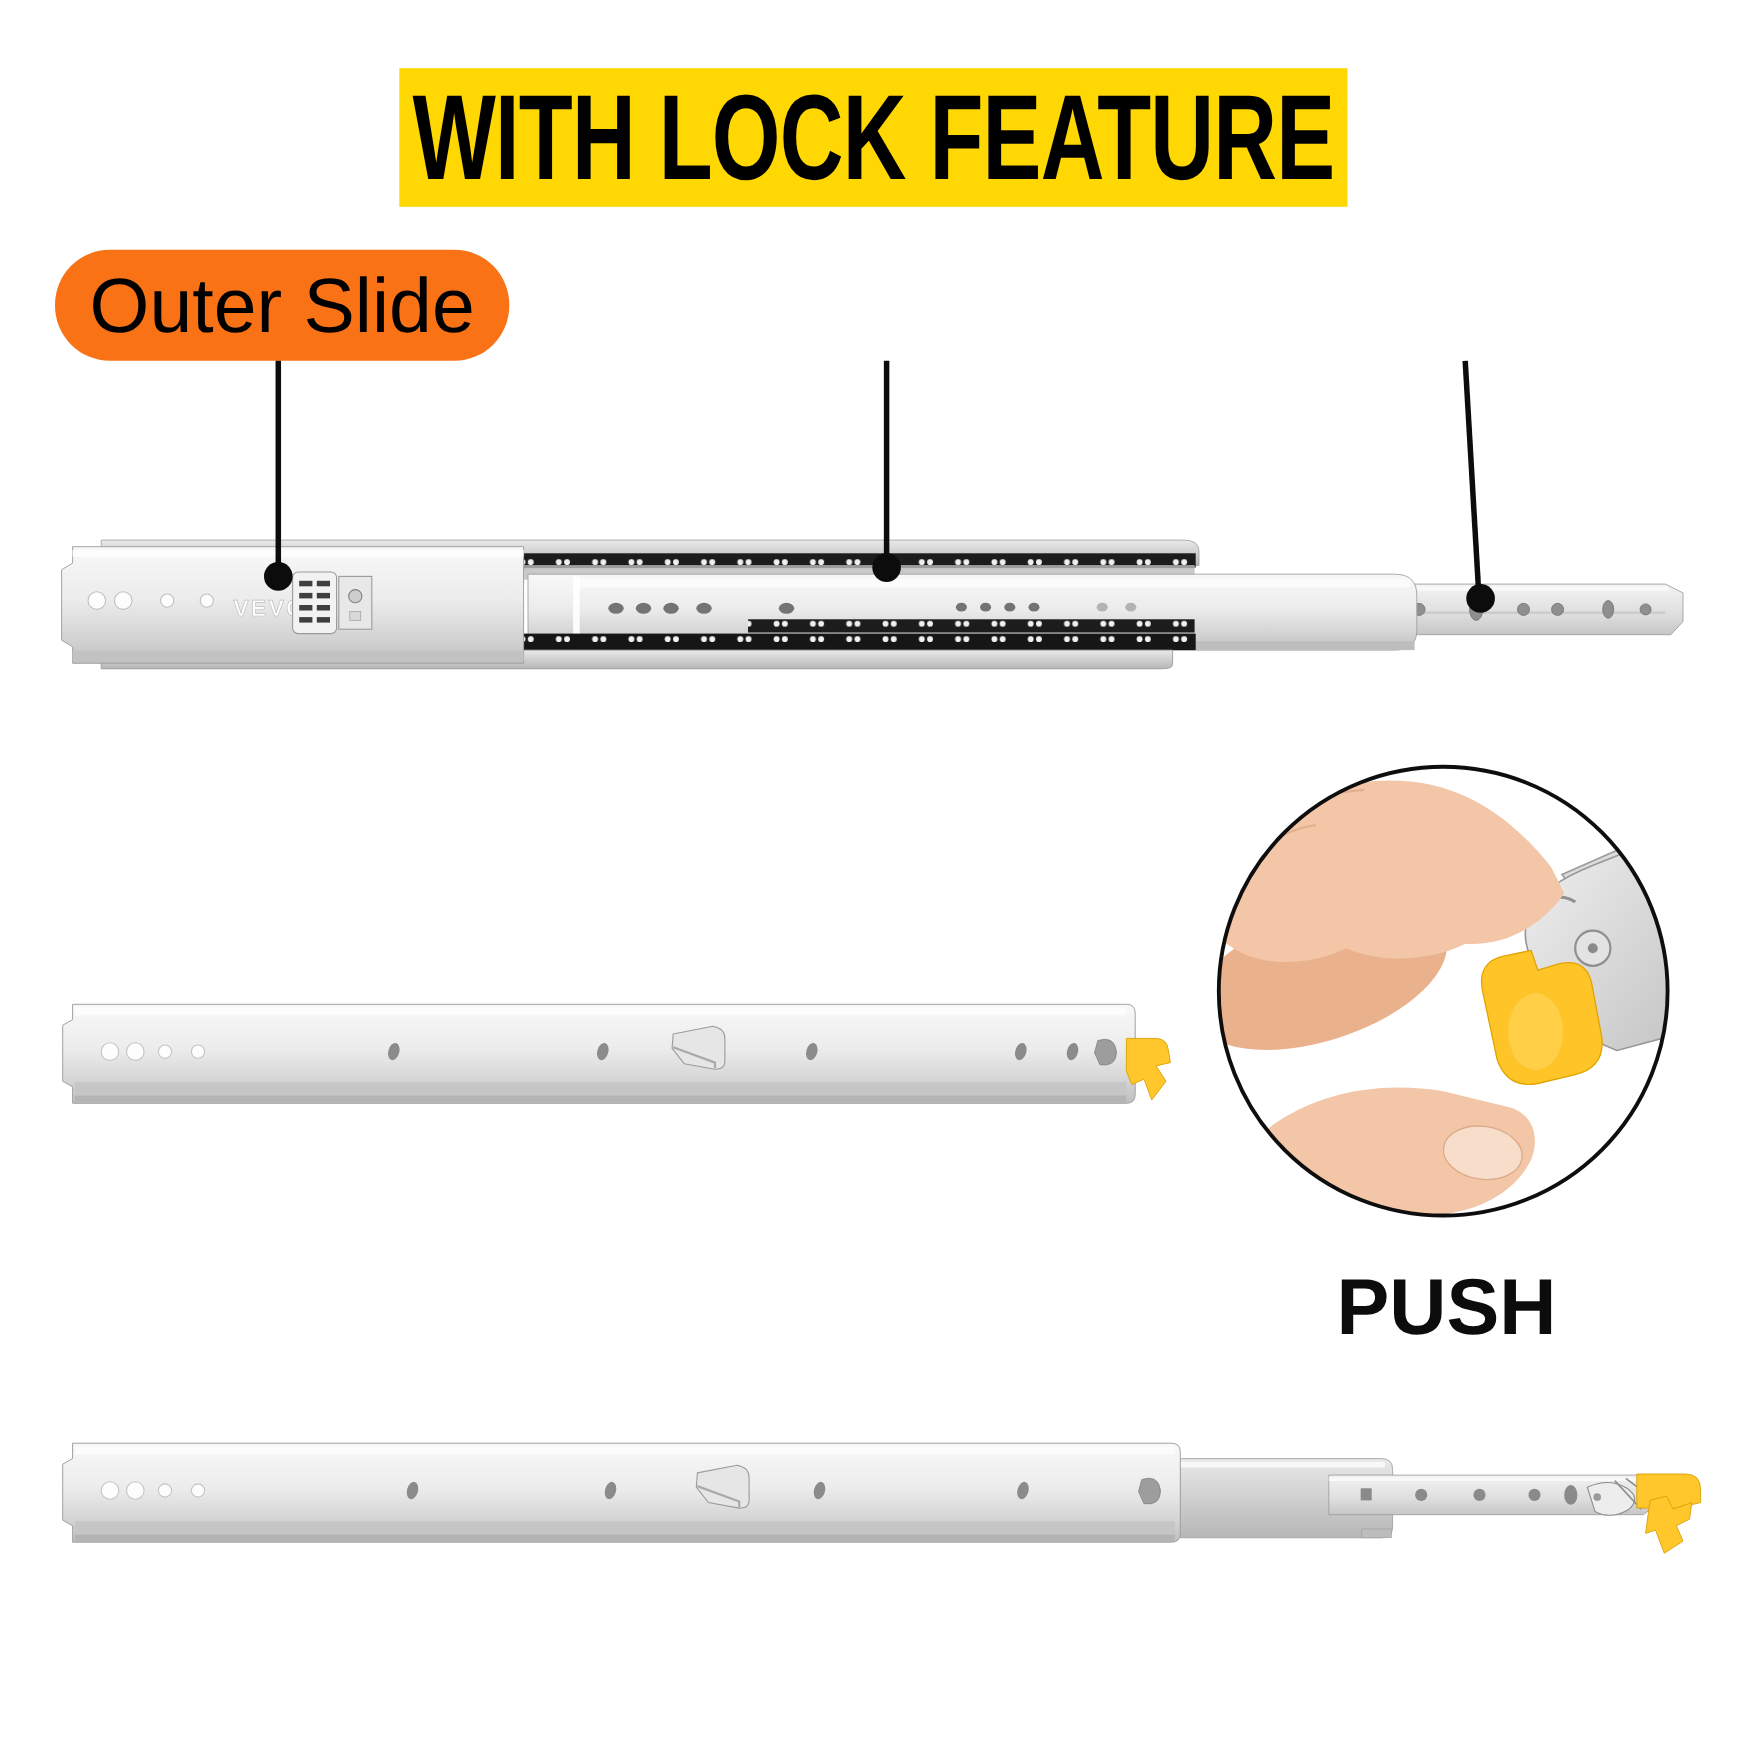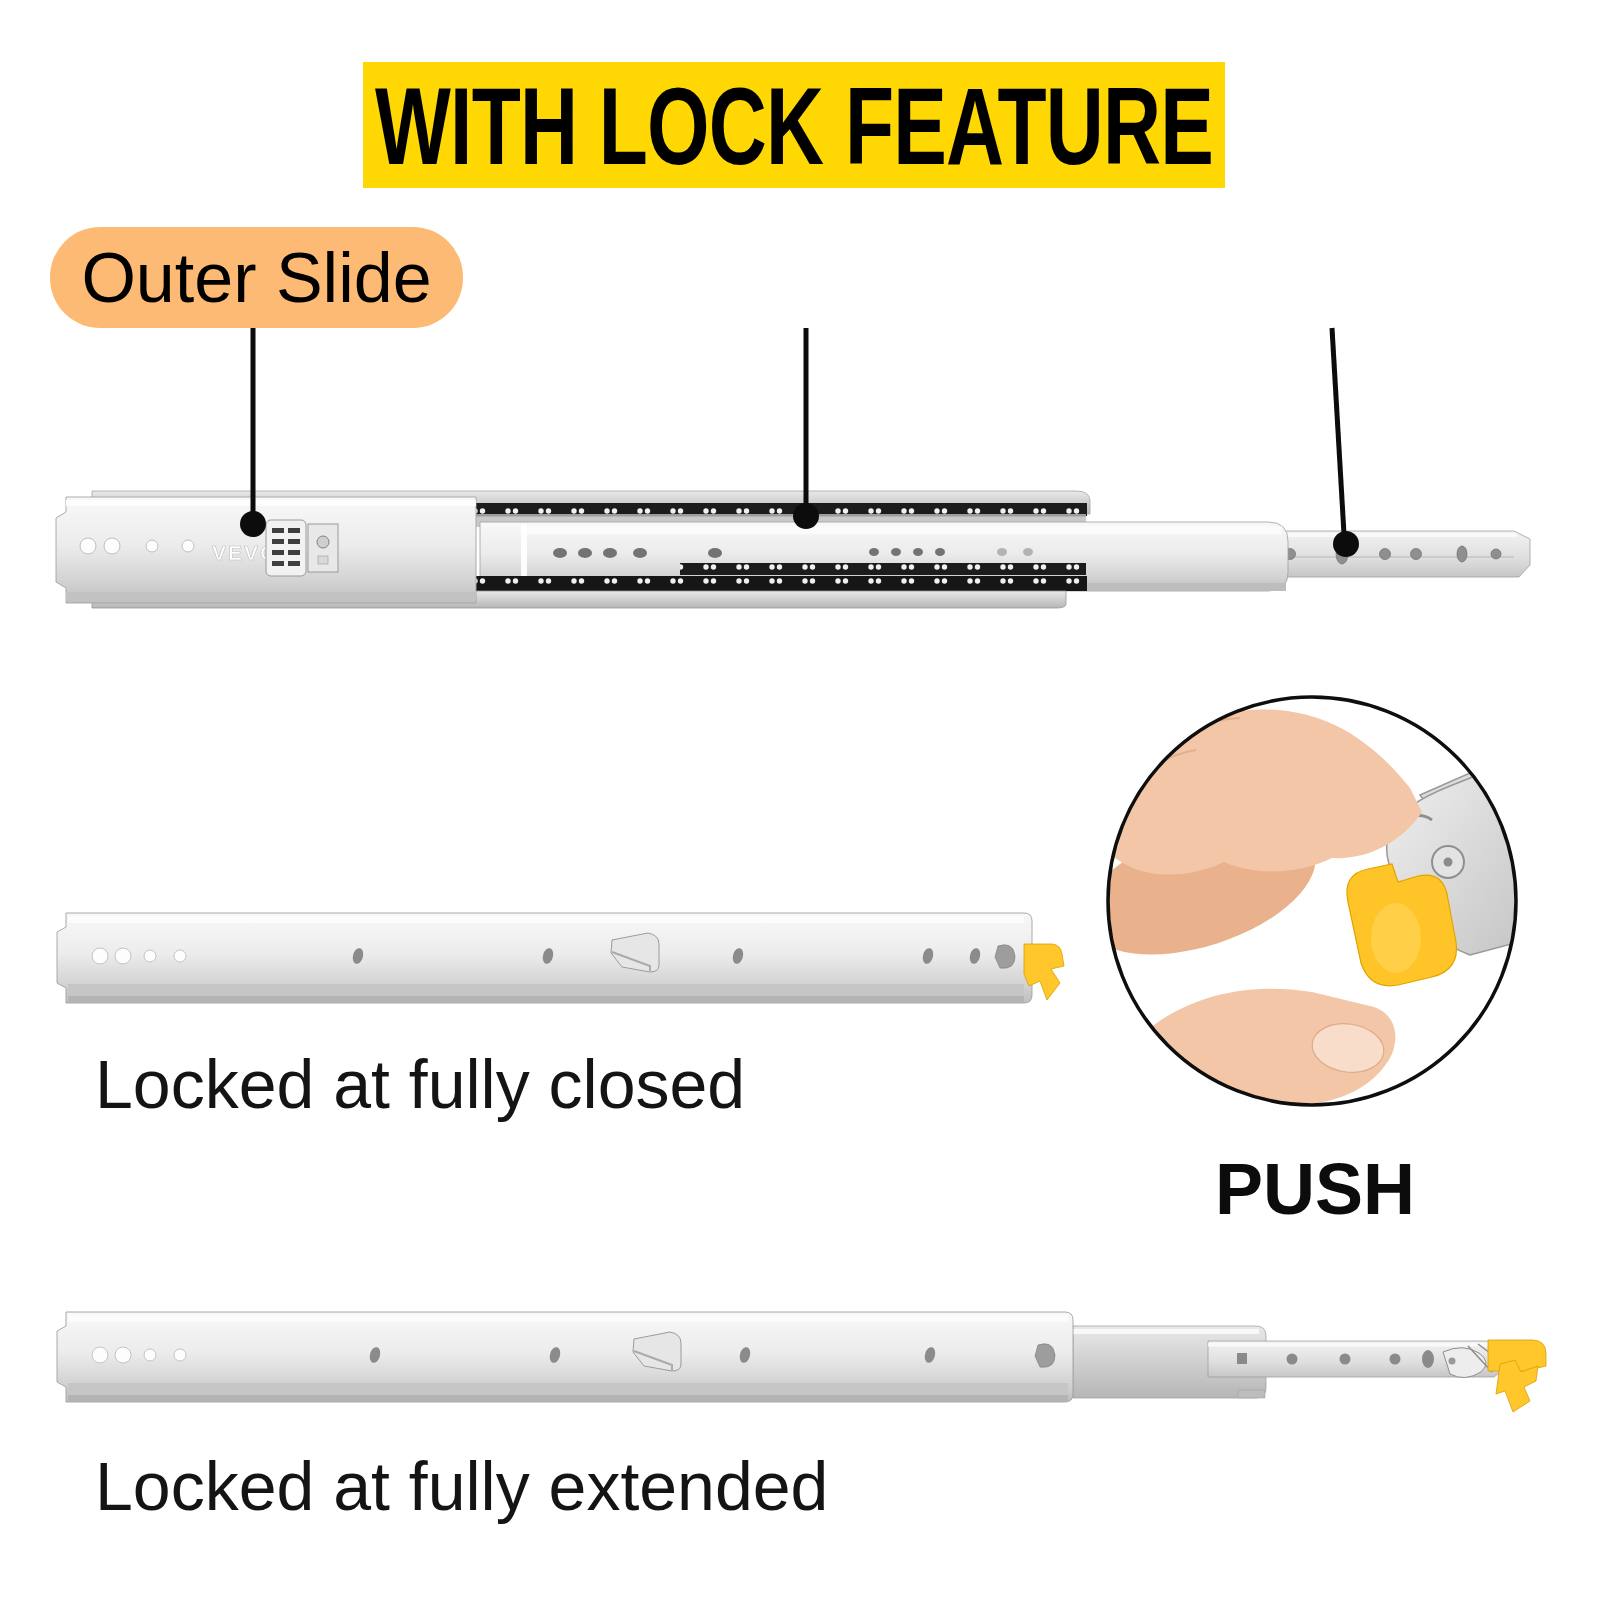--- a/index.html
+++ b/index.html
@@ -5,21 +5,21 @@
   html,body{margin:0;padding:0;background:#fff;}
   #canvas{position:relative;width:1600px;height:1600px;background:#ffffff;overflow:hidden;
           font-family:"Liberation Sans","DejaVu Sans",sans-serif;}
   .abs{position:absolute;}
   
   #banner{left:363px;top:62px;width:862px;height:126px;background:#FFD702;
           display:flex;align-items:center;justify-content:center;}
   #banner span{font-size:110px;font-weight:800;color:#000;white-space:nowrap;
                transform:scaleX(0.73);letter-spacing:-1px;}
   
-  .pill{top:227px;height:101px;background:#fdba74;border-radius:50px;
+  .pill{top:227px;height:101px;background:#f97316;border-radius:50px;
         display:flex;align-items:center;justify-content:center;
         font-size:70px;color:#000;white-space:nowrap;}
   #pill-outer{left:50px;width:413px;}
   #pill-middle{left:598px;width:437px;}
   #pill-inner{left:1158px;width:385px;}
   
   .caption{color:#141414;font-size:68px;line-height:1;white-space:nowrap;}
   #caption-closed{left:95px;top:1050px;}
   #caption-extended{left:95px;top:1452px;}
   #push-label{left:1090px;top:1120px;width:450px;text-align:center;
@@ -183,21 +183,20 @@
       </g>
       <g>
         <path d="M612,940 L648,933 Q659,935 659,944 L659,965 Q659,972 650,972 L622,967 L611,953 Z" fill="#e6e6e6" stroke="#9b9b9b"></path>
         <path d="M612,952 L650,966 L650,971" fill="none" stroke="#aaaaaa" stroke-width="2"></path>
       </g>
       <path d="M998,946 Q1013,941 1015,956 Q1015,970 1000,968 L995,957 Z" fill="#9d9d9d" stroke="#7f7f7f" stroke-width="0.7"></path>
       <path d="M1024,944 h28 q9,1 10,10 l2,12 -13,3 9,14 -13,17 -7,-19 -11,5 -5,-12 z" fill="#FFC72B" stroke="#D89F00" stroke-width="0.8"></path>
     </g>
   </svg>
 
-  <div class="abs caption" id="caption-closed">Locked at fully closed</div>
 
   <svg class="abs" style="left:1090px;top:680px;" width="460" height="460" viewBox="1090 680 460 460">
     <defs>
       <clipPath id="circleClip">
           <circle cx="1312" cy="901" r="204"></circle>
         </clipPath>
     </defs>
     <circle cx="1312" cy="901" r="204" fill="#ffffff"></circle>
     <g clip-path="url(#circleClip)">
 
@@ -274,15 +273,14 @@
         <ellipse cx="930" cy="1355" rx="5" ry="8" fill="#8b8b8b" transform="rotate(15 930 1355)"></ellipse>
       </g>
       <g>
         <path d="M634,1339 L670,1332 Q681,1334 681,1343 L681,1364 Q681,1371 672,1371 L644,1366 L633,1352 Z" fill="#e6e6e6" stroke="#9b9b9b"></path>
         <path d="M634,1351 L672,1365 L672,1370" fill="none" stroke="#aaaaaa" stroke-width="2"></path>
       </g>
       <path d="M1038,1345 Q1053,1340 1055,1355 Q1055,1369 1040,1367 L1035,1356 Z" fill="#9d9d9d" stroke="#7f7f7f" stroke-width="0.7"></path>
     </g>
   </svg>
 
-  <div class="abs caption" id="caption-extended">Locked at fully extended</div>
 
 </div>
 
 </body></html>

